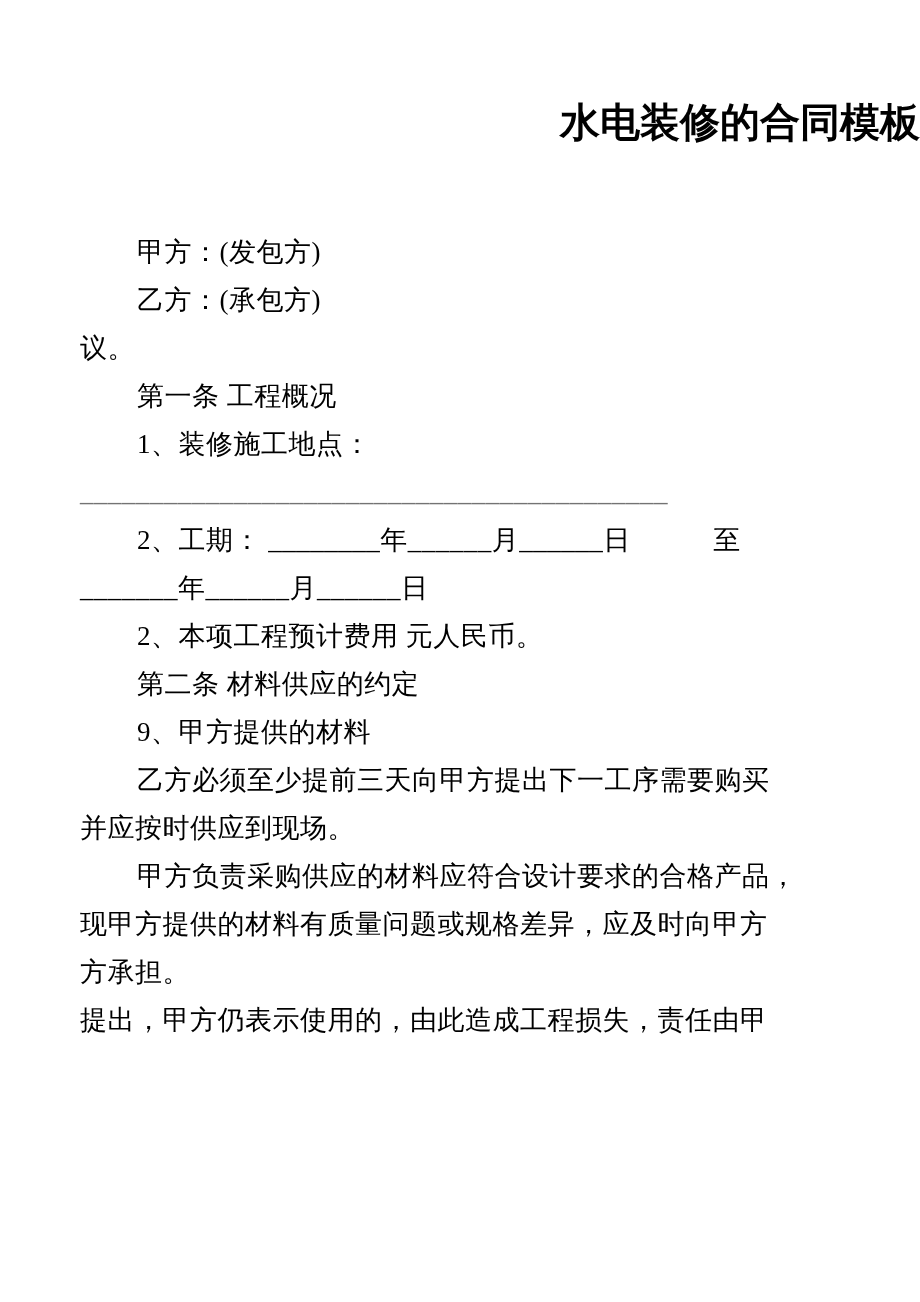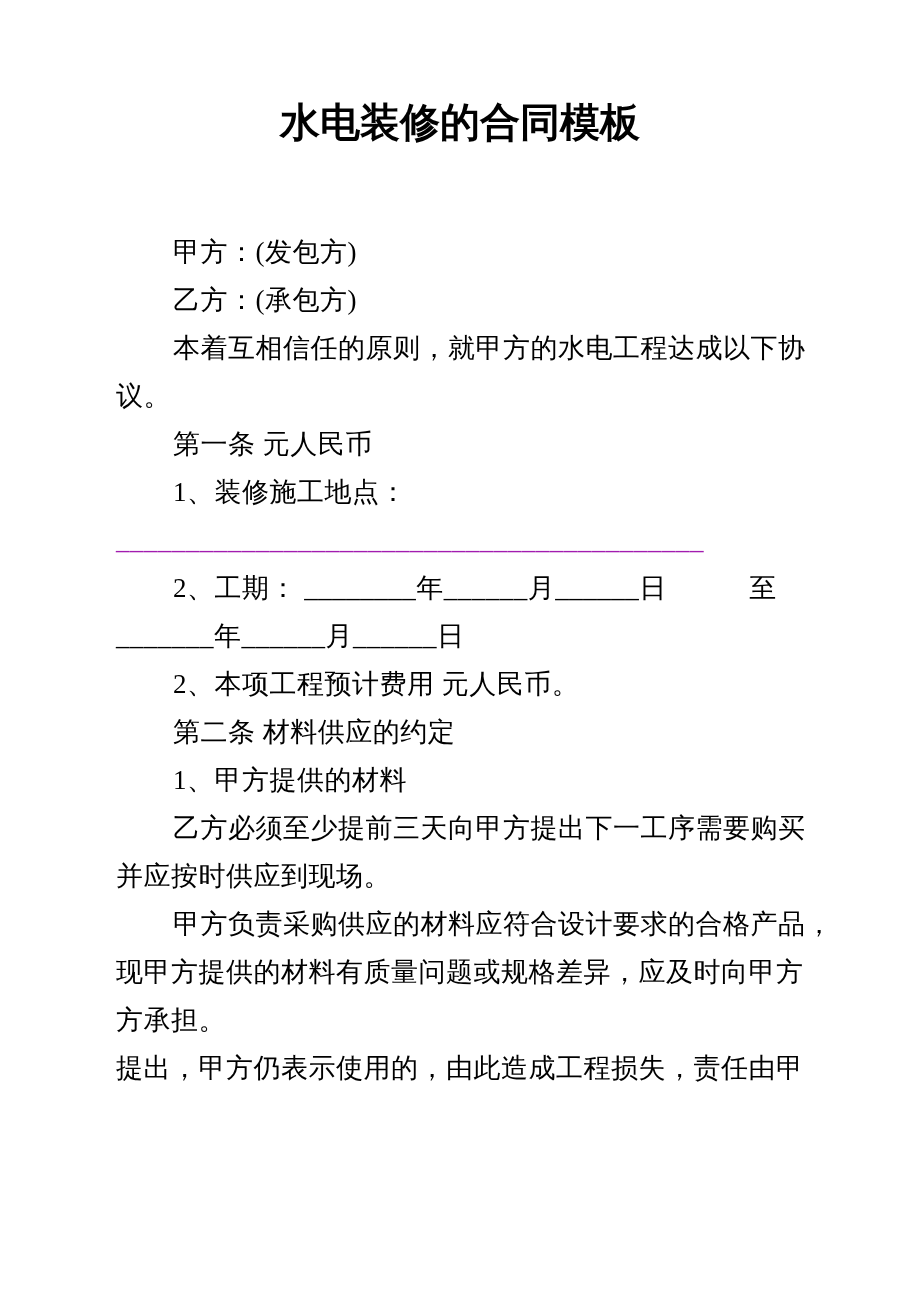--- a/index.html
+++ b/index.html
@@ -15,63 +15,62 @@
     overflow: hidden;
     font-family: "Liberation Serif", "DejaVu Serif", serif;
     color: #000000;
   }
   .doc-title {
     padding-top: 98px;
     height: 50px;
     line-height: 50px;
     font-size: 40px;
     font-weight: bold;
-    text-align: center;
+    text-align: right;
     white-space: pre;
   }
   .content {
     margin-top: 80px;
-    padding-left: 116px;
+    padding-left: 80px;
     padding-right: 20px;
   }
   .line {
     height: 48px;
     line-height: 48px;
     font-size: 27px;
     white-space: pre;
     letter-spacing: 0.5px;
   }
   .indent {
     padding-left: 57px;
   }
   .fill-line {
-    color: #a21caf;
+    color: #737373;
   }
 </style>
 </head>
 <body>
 
 <div class="page">
 
   <div class="doc-title">水电装修的合同模板</div>
 
   <div class="content">
 
     <div class="line indent">甲方：(发包方)</div>
     <div class="line indent">乙方：(承包方)</div>
-    <div class="line indent">本着互相信任的原则，就甲方的水电工程达成以下协</div>
     <div class="line">议。</div>
-    <div class="line indent">第一条 元人民币</div>
+    <div class="line indent">第一条 工程概况</div>
     <div class="line indent">1、装修施工地点：</div>
     <div class="line fill-line">__________________________________________</div>
     <div class="line indent">2、工期： ________年______月______日　　　至</div>
     <div class="line">_______年______月______日</div>
     <div class="line indent">2、本项工程预计费用 元人民币。</div>
     <div class="line indent">第二条 材料供应的约定</div>
-    <div class="line indent">1、甲方提供的材料</div>
+    <div class="line indent">9、甲方提供的材料</div>
     <div class="line indent">乙方必须至少提前三天向甲方提出下一工序需要购买</div>
     <div class="line">并应按时供应到现场。</div>
     <div class="line indent">甲方负责采购供应的材料应符合设计要求的合格产品，</div>
     <div class="line">现甲方提供的材料有质量问题或规格差异，应及时向甲方</div>
     <div class="line">方承担。</div>
     <div class="line">提出，甲方仍表示使用的，由此造成工程损失，责任由甲</div>
 
   </div>
 </div>
 

